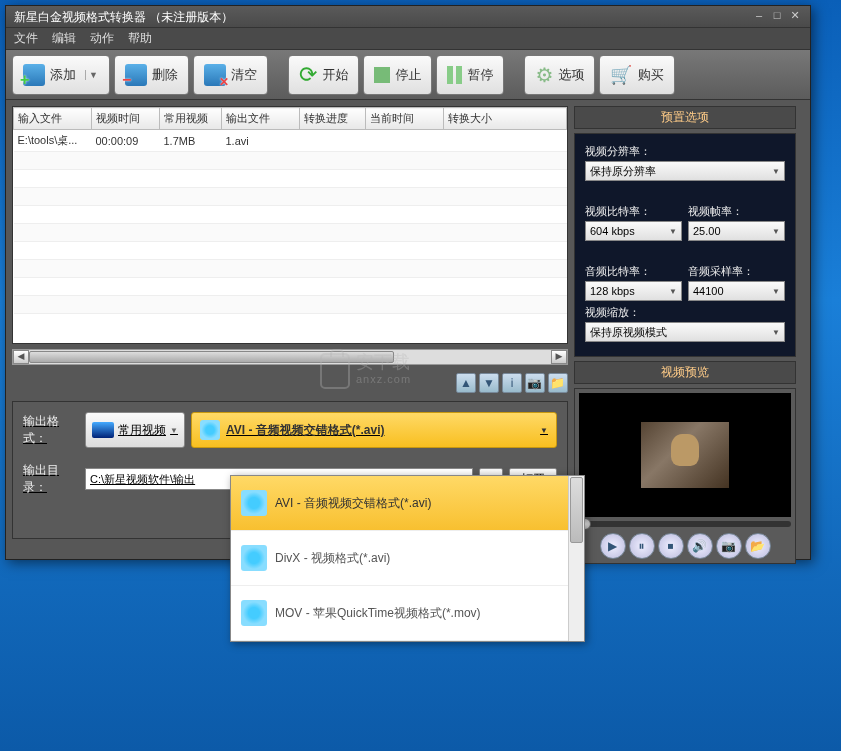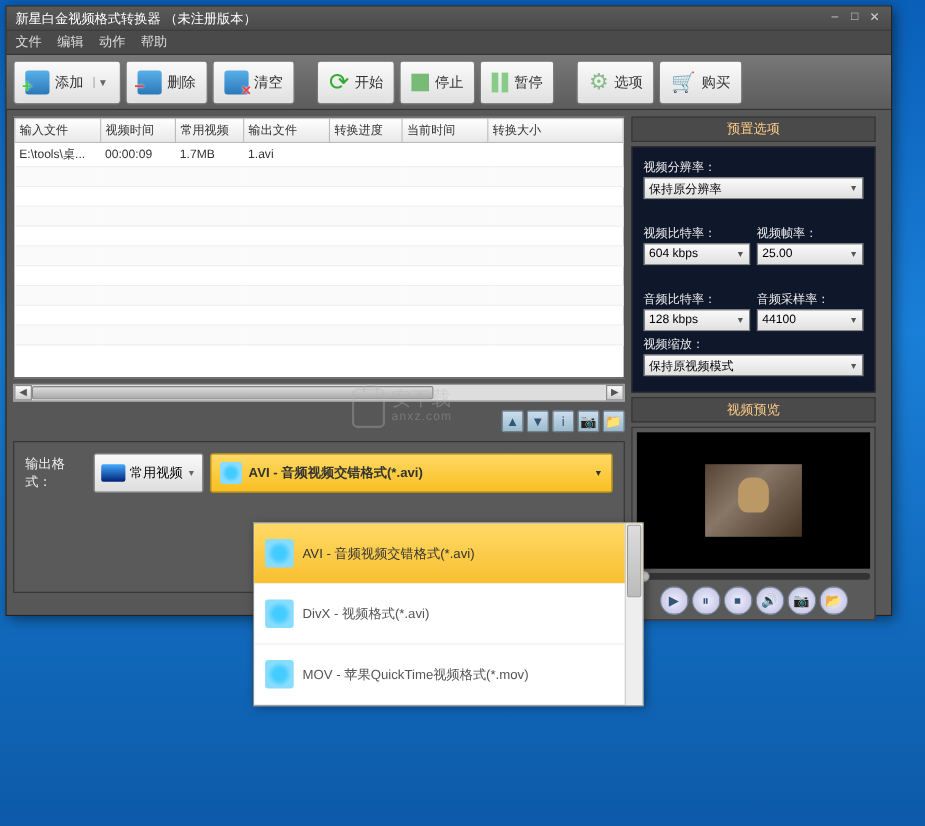--- a/index.html
+++ b/index.html
@@ -43,21 +43,21 @@
 
 .scrollbar-h { height: 16px; background: #ddd; border: 1px solid #999; margin-top: -1px; display: flex; }
 .sb-btn { width: 16px; background: linear-gradient(#fff, #ccc); border: 1px solid #888; font-size: 9px; text-align: center; color: #555; }
 .sb-track { flex: 1; position: relative; }
 .sb-thumb { position: absolute; left: 0; top: 1px; width: 70%; height: 12px; background: linear-gradient(#ddd, #aaa); border: 1px solid #888; border-radius: 2px; }
 
 .icon-row { display: flex; justify-content: flex-end; gap: 3px; padding: 2px 0; }
 .icon-row span { width: 20px; height: 20px; background: linear-gradient(#cde, #9bc); border: 1px solid #789; border-radius: 2px; cursor: pointer; font-size: 12px; text-align: center; line-height: 18px; color: #357; }
 
 .output-panel { background: #5a5a5a; border: 1px solid #333; padding: 10px; height: 138px; }
-.orow { display: flex; align-items: center; gap: 6px; margin-bottom: 14px; }
+.orow { display: flex; align-items: center; gap: 6px; margin-bottom: 14px; text-decoration: underline; }
 .olabel { color: #eee; font-size: 12px; width: 56px; }
 .category-btn { width: 100px; height: 36px; background: linear-gradient(#fafafa, #ddd); border: 1px solid #888; border-radius: 3px; display: flex; align-items: center; padding: 0 6px; gap: 4px; cursor: pointer; font-size: 12px; }
 .cat-icon { width: 22px; height: 16px; background: linear-gradient(#4af, #027); border-radius: 2px; }
 .format-sel { flex: 1; height: 36px; background: linear-gradient(#ffd966, #f8bf20); border: 1px solid #c89810; border-radius: 3px; display: flex; align-items: center; padding: 0 8px; gap: 6px; cursor: pointer; font-size: 12px; font-weight: bold; color: #333; position: relative; }
 .fmt-icon { width: 20px; height: 20px; background: radial-gradient(circle, #4cf 30%, #8df 60%); border-radius: 3px; }
 .path-input { flex: 1; height: 22px; background: #fff; border: 1px solid #888; padding: 0 4px; font-size: 11px; }
 .browse-btn { width: 24px; height: 22px; background: linear-gradient(#fafafa, #ddd); border: 1px solid #888; border-radius: 2px; cursor: pointer; font-size: 11px; }
 .open-btn { width: 48px; height: 22px; background: linear-gradient(#fafafa, #ddd); border: 1px solid #888; border-radius: 2px; cursor: pointer; font-size: 12px; }
 
 .panel-title { text-align: center; color: #fc8; font-size: 12px; background: #4a4a4a; padding: 2px; border: 1px solid #333; }
@@ -281,20 +281,26 @@
             <span class="cat-icon"></span>
             <span>常用视频</span>
             <span style="margin-left:auto;font-size:8px;color:#666">▼</span>
           </div>
           <div class="format-sel">
             <span class="fmt-icon"></span>
             <span>AVI - 音频视频交错格式(*.avi)</span>
             <span style="margin-left:auto;font-size:8px">▼</span>
           </div>
         </div>
+        <div class="orow">
+          <span class="olabel">输出目录：</span>
+          <input class="path-input" value="C:\新星视频软件\输出" style="">
+          <button class="browse-btn">...</button>
+          <button class="open-btn">打开</button>
+        </div>
       </div>
     </div>
 
     <div class="right-col">
       <div class="panel-title">预置选项</div>
       <div class="preset-panel">
         <div class="prow">
             <span class="plabel">视频分辨率：</span>
           <div class="psel">
               <span>保持原分辨率</span>

